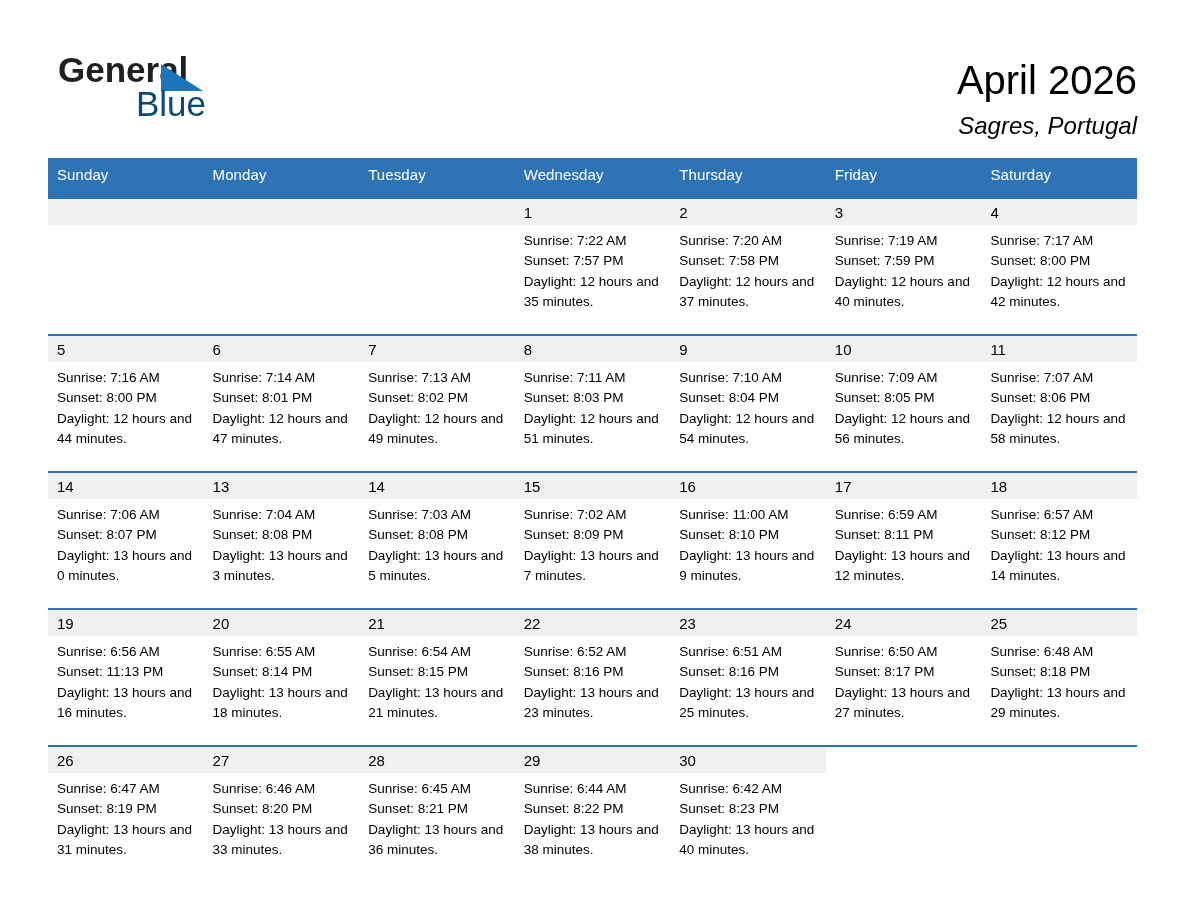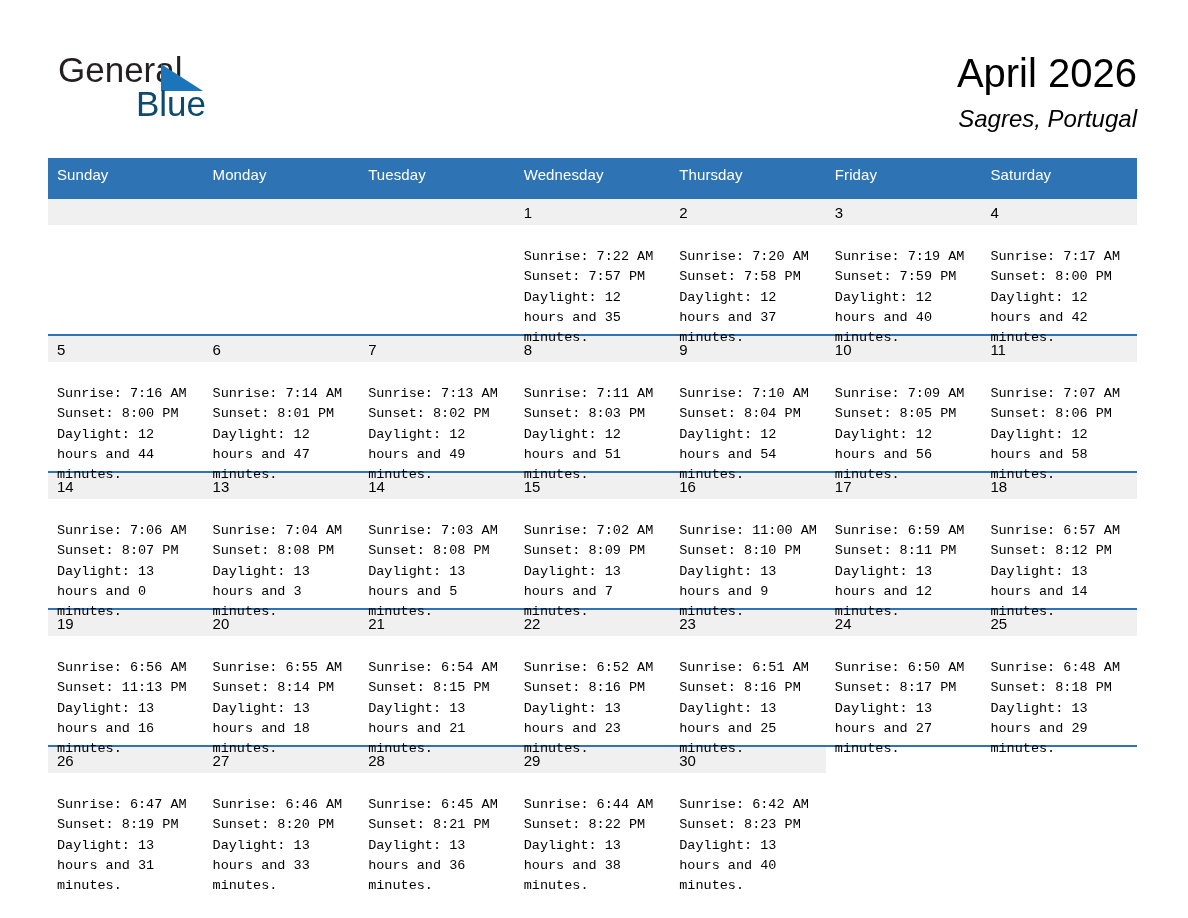--- a/index.html
+++ b/index.html
@@ -37,21 +37,21 @@
     height: 80px;
   }
   .logo-general {
     position: absolute;
     left: 0;
     top: 0;
     font-size: 35px;
     line-height: 40px;
     color: #231f20;
     letter-spacing: 0px;
-    font-weight: 400;
+    font-weight: 700;
   }
   .logo-tri {
     position: absolute;
     left: 103px;
     top: 14px;
     width: 0;
     height: 0;
     border-left: 42px solid #1b75bb;
     border-top: 27px solid transparent;
   }
@@ -61,21 +61,21 @@
     top: 34px;
     font-size: 35px;
     line-height: 40px;
     color: #0c4a6e;
     font-weight: 400;
   }
 
   .title-block {
     position: absolute;
     right: 0;
-    top: 5px;
+    top: 12px;
     text-align: right;
   }
   .cal-title {
     font-size: 40px;
     line-height: 52px;
     font-weight: 400;
     color: #000;
     white-space: nowrap;
   }
   .cal-subtitle {
@@ -133,25 +133,24 @@
     line-height: 22px;
     color: #000;
   }
   .cell-blank .daynum-band {
     background: #f0f0f0;
   }
   .cell-empty .daynum-band {
     background: #ffffff;
   }
   .details {
-    padding: 22px 8px 0 9px;
+    padding: 6px 8px 0 9px;
     font-size: 13.5px;
     line-height: 20.3px;
     color: #000;
-    font-family: Liberation Mono, monospace;
   }
   .details div { white-space: nowrap; }
   .details .wrap { white-space: normal; }
 </style>
 </head>
 <body>
 
 <div class="page">
 
   <div class="masthead">

